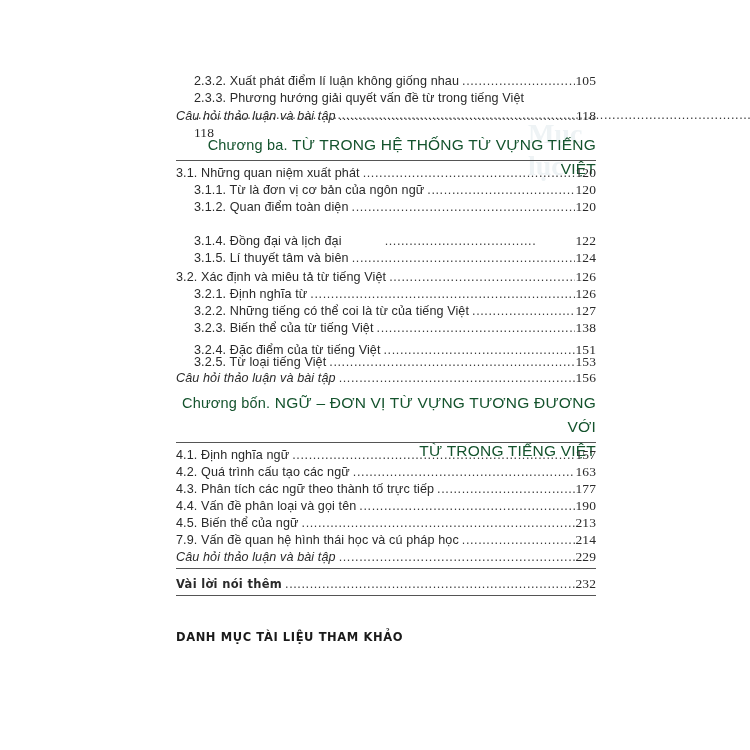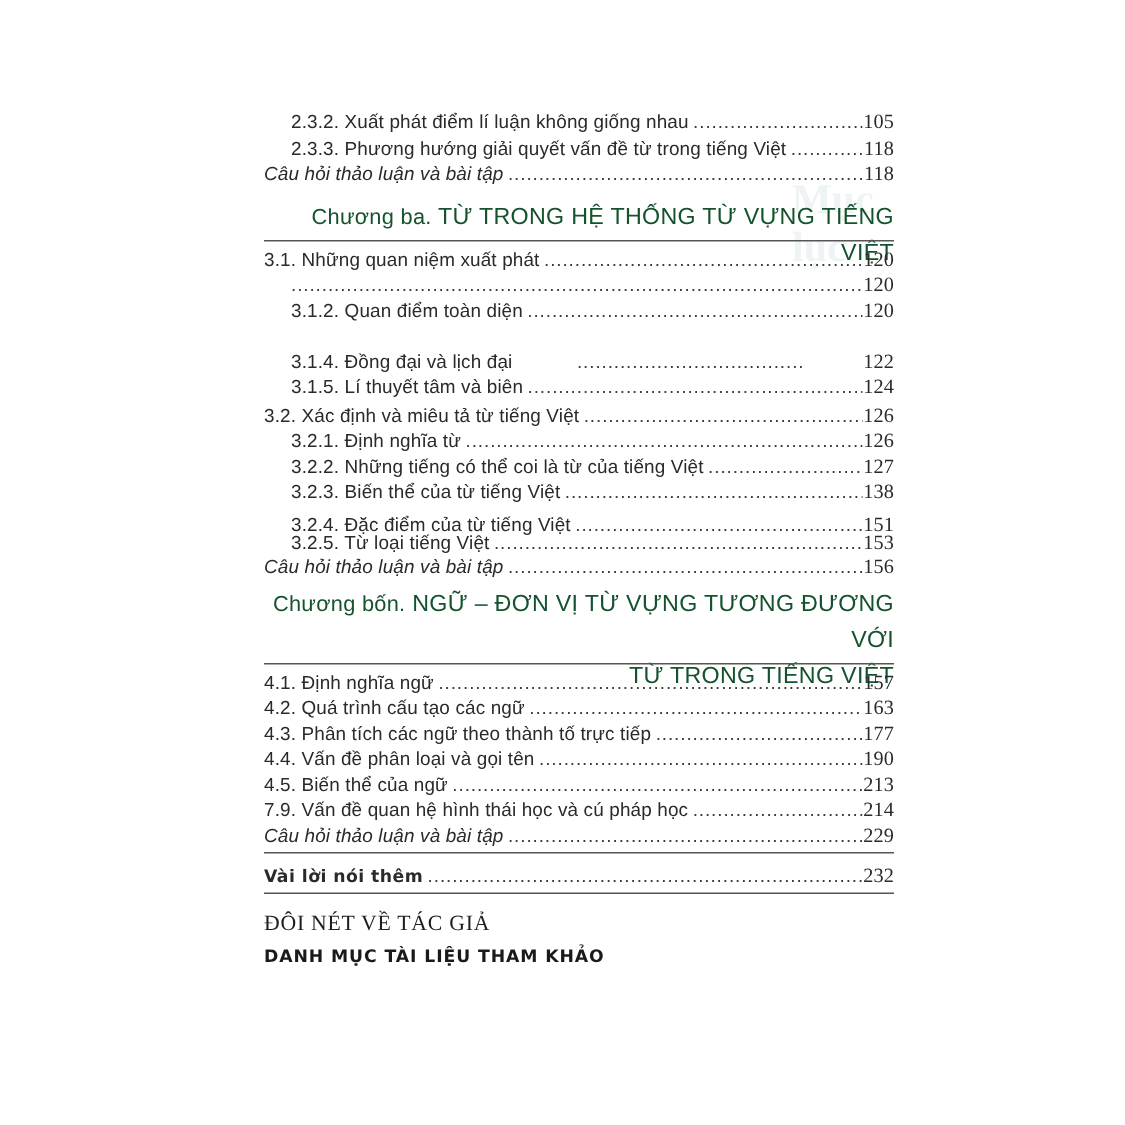--- a/index.html
+++ b/index.html
@@ -110,21 +110,21 @@
 
 <div class="page">
 
   <div class="ghost" style="left:352px; top:118px;">Mục lục</div>
 
   <div class="row indent2" style="top:72px;">
     <span class="label">2.3.2. Xuất phát điểm lí luận không giống nhau</span>
     <span class="dots"></span>
     <span class="page-no">105</span>
   </div>
-  <div class="row indent2" style="top:90px;">
+  <div class="row indent2" style="top:90px;flex-direction:column;">
     <span class="label">2.3.3. Phương hướng giải quyết vấn đề từ trong tiếng Việt</span>
     <span class="dots"></span>
     <span class="page-no">118</span>
   </div>
   <div class="row indent1 italic" style="top:107px;">
     <span class="label">Câu hỏi thảo luận và bài tập</span>
     <span class="dots"></span>
     <span class="page-no">118</span>
   </div>
 
@@ -133,20 +133,21 @@
     <span>TỪ TRONG HỆ THỐNG TỪ VỰNG TIẾNG VIỆT</span>
   </div>
   <div class="rule" style="top:160px;"></div>
 
   <div class="row indent1" style="top:164px;">
     <span class="label">3.1. Những quan niệm xuất phát</span>
     <span class="dots"></span>
     <span class="page-no">120</span>
   </div>
   <div class="row indent2" style="top:181px;">
+    <span class="label">3.1.1. Từ là đơn vị cơ bản của ngôn ngữ</span>
     <span class="dots"></span>
     <span class="page-no">120</span>
   </div>
   <div class="row indent2" style="top:198px;">
     <span class="label">3.1.2. Quan điểm toàn diện</span>
     <span class="dots"></span>
     <span class="page-no">120</span>
   </div>
   <div class="row indent2" style="top:232px;gap:40px;">
     <span class="label">3.1.4. Đồng đại và lịch đại</span>
@@ -240,16 +241,15 @@
   </div>
   <div class="rule" style="top:568px;"></div>
 
   <div class="row indent1 extra-row" style="top:575px;">
     <span class="label">Vài lời nói thêm</span>
     <span class="dots"></span>
     <span class="page-no">232</span>
   </div>
   <div class="rule" style="top:595px;"></div>
 
-  <div class="plain-heading" style="top:608px;">ĐÔI NÉT VỀ TÁC GIẢ</div>
   <div class="bold-heading" style="top:630px;">DANH MỤC TÀI LIỆU THAM KHẢO</div>
 
 </div>
 
 </body></html>

